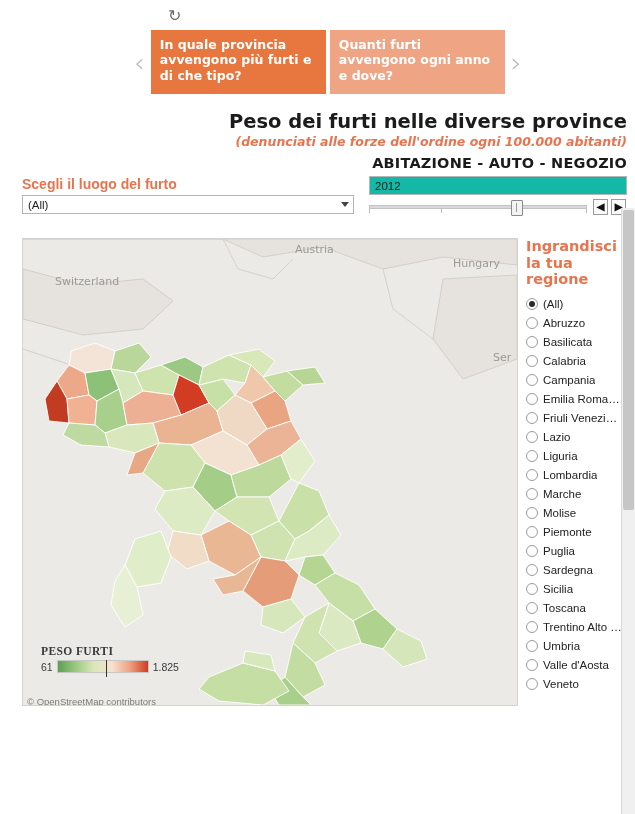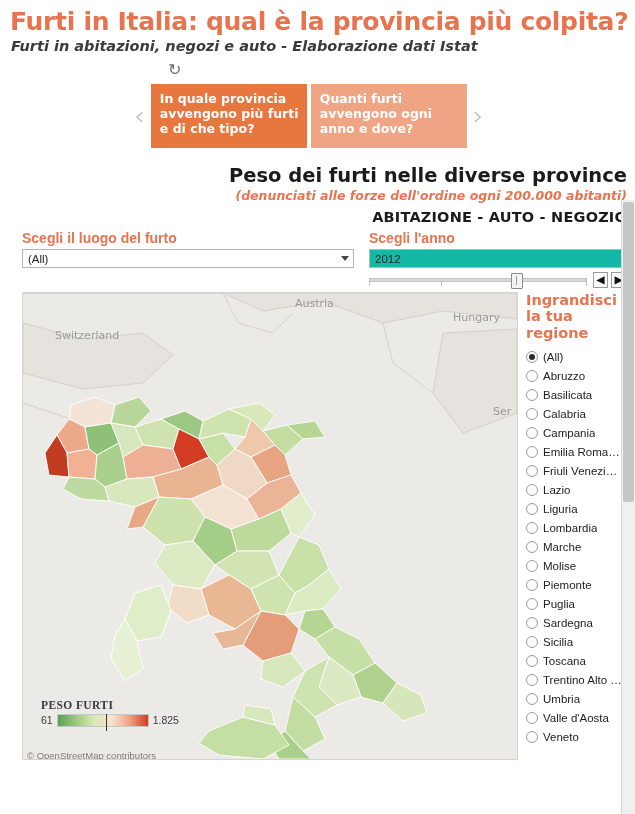--- a/index.html
+++ b/index.html
@@ -69,21 +69,21 @@
   .arrow {
     font-size: 27px;
     color: #b9b9b9;
     padding: 0 6px;
     cursor: pointer;
     line-height: 1;
     font-family: "DejaVu Sans", sans-serif;
     font-weight: 300;
   }
   .story-card {
-    width: 156px;
+    width: 175px;
     height: 64px;
     box-sizing: border-box;
     padding: 7px 8px 0 9px;
     font-size: 12.5px;
     font-weight: bold;
     line-height: 1.22;
     color: #ffffff;
     font-family: "DejaVu Sans", sans-serif;
   }
   .story-card.active {
@@ -382,52 +382,47 @@
     height: 300px;
     background: #c6c6c6;
     border-radius: 2px;
   }
 </style>
 </head>
 <body>
 
 <div class="page">
 
-  <div class="header">
-    <div class="main-title">Furti in Italia: qual è la provincia più colpita?</div>
-    <div class="sub-title">Furti in abitazioni, negozi e auto - Elaborazione dati Istat</div>
-  </div>
 
   <div class="story-nav">
     <div class="refresh-btn">↻</div>
     <div class="story-strip">
       <div class="arrow">‹</div>
       <div class="story-card active">In quale provincia avvengono più furti e di che tipo?</div>
       <div class="story-gap"></div>
       <div class="story-card inactive">Quanti furti avvengono ogni anno e dove?</div>
       <div class="arrow">›</div>
     </div>
   </div>
 
   <div class="section">
     <div class="sec-title">Peso dei furti nelle diverse province</div>
-    <div class="sec-sub">(denunciati alle forze dell'ordine ogni 200.000 abitanti)</div>
+    <div class="sec-sub">(denunciati alle forze dell'ordine ogni 100.000 abitanti)</div>
     <div class="sec-cat">ABITAZIONE - AUTO - NEGOZIO</div>
   </div>
 
   <div class="controls">
     <div class="ctl-left">
       <div class="ctl-label">Scegli il luogo del furto</div>
       <div class="select-box">
         <span>(All)</span>
         <span class="select-arrow"></span>
       </div>
     </div>
     <div class="ctl-right">
-      <div class="ctl-label">Scegli l'anno</div>
       <div class="year-box">2012</div>
       <div class="slider-row">
         <div class="slider-track"></div>
         <div class="slider-tick" style="left:0px;"></div>
         <div class="slider-tick" style="left:72px;"></div>
         <div class="slider-tick" style="left:145px;"></div>
         <div class="slider-tick" style="left:217px;"></div>
         <div class="slider-handle"></div>
         <div class="step-btn step-prev">◀</div>
         <div class="step-btn step-next">▶</div>

